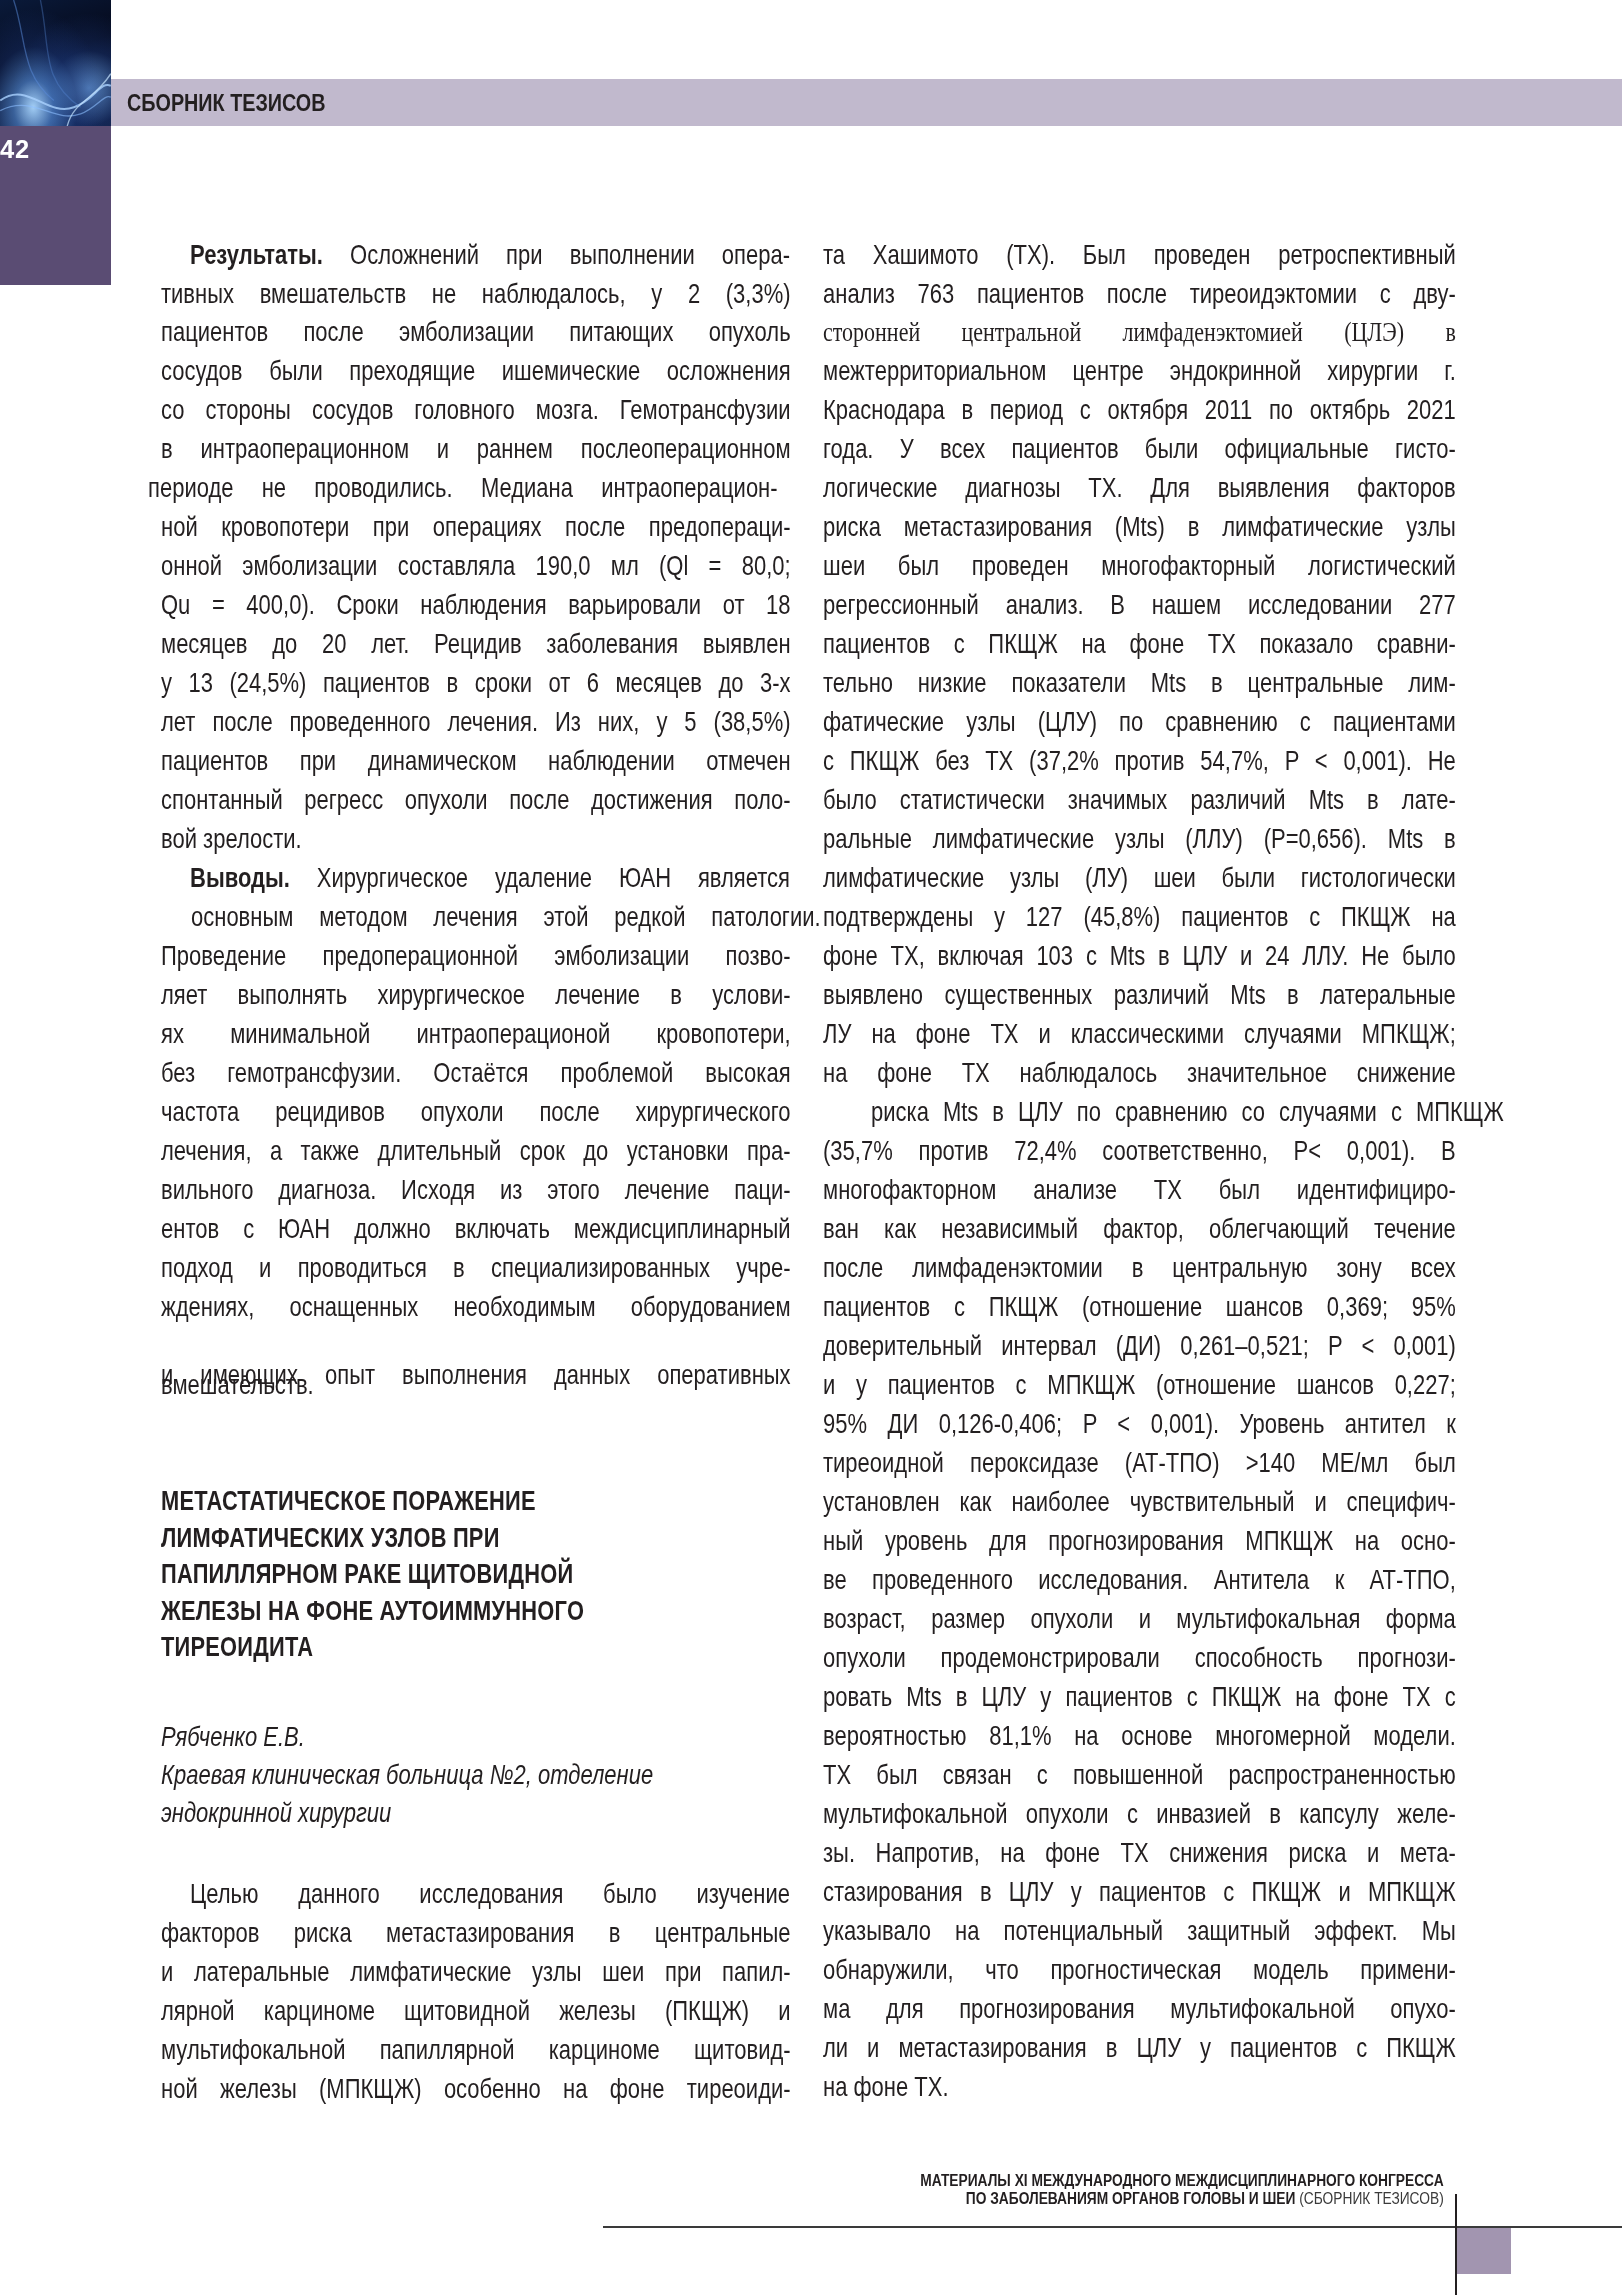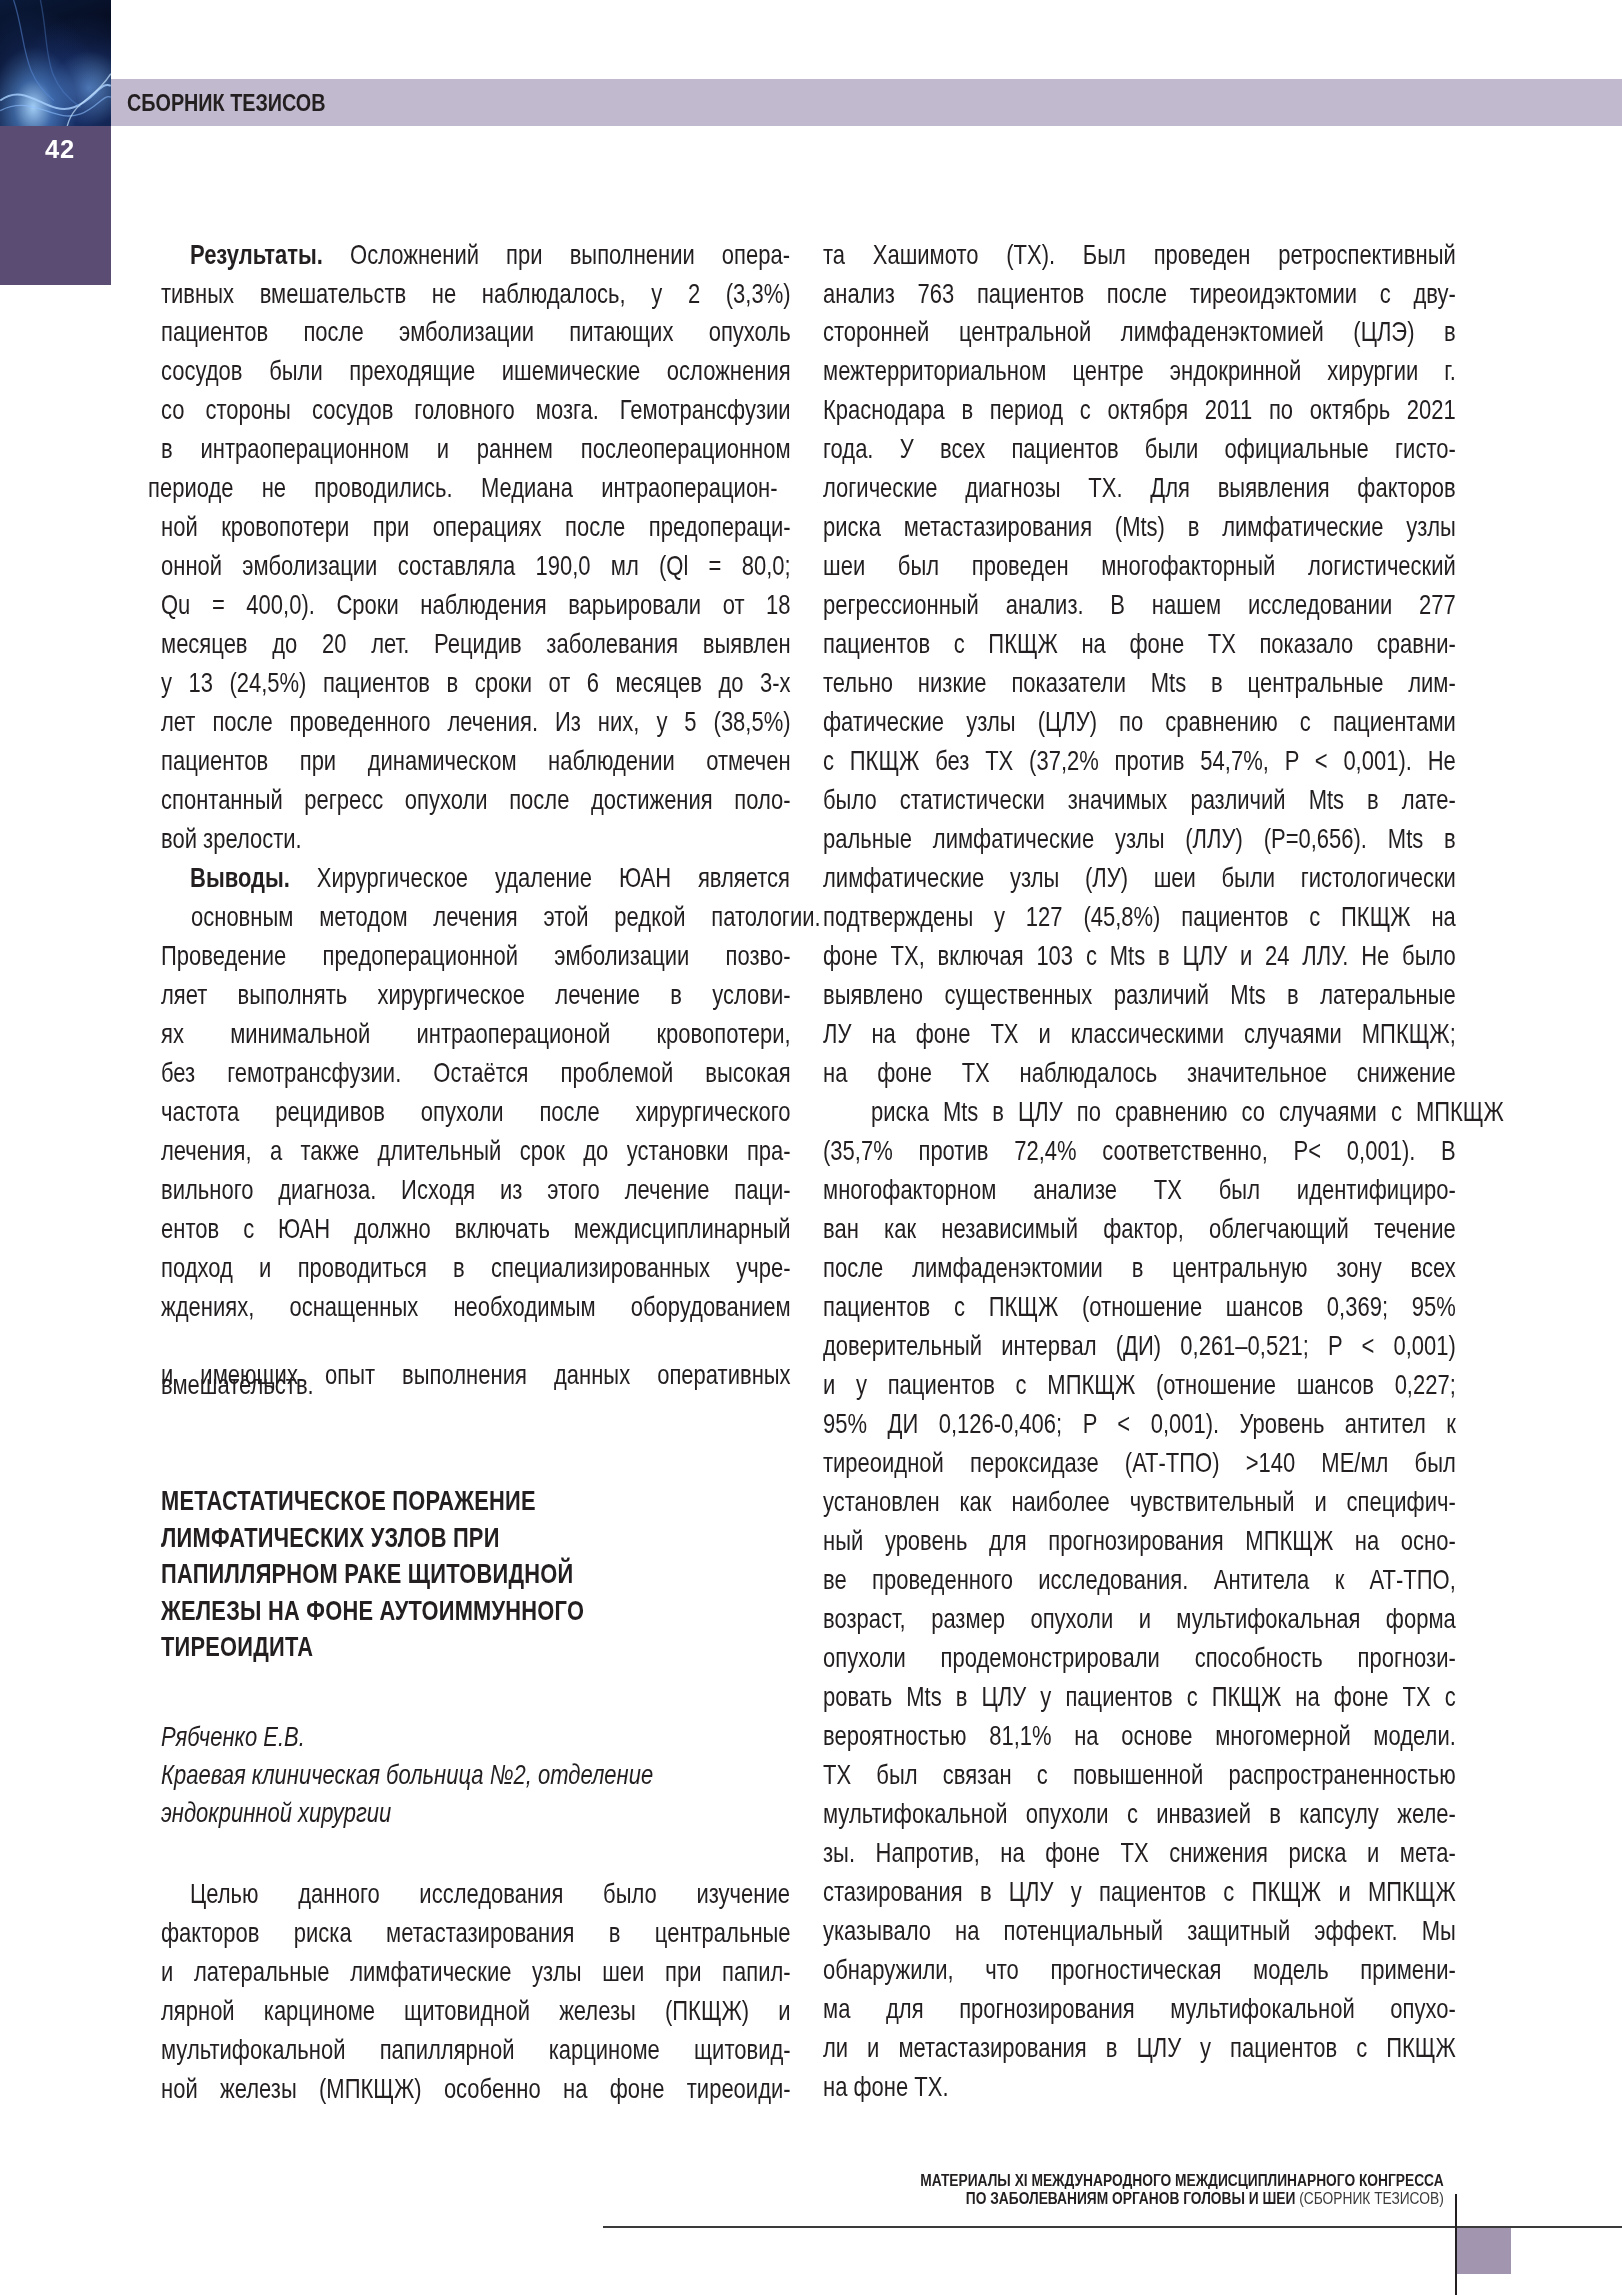--- a/index.html
+++ b/index.html
@@ -5,21 +5,21 @@
   html, body { margin: 0; padding: 0; background: #ffffff; }
   body { width: 1623px; height: 2295px; position: relative; overflow: hidden; font-family: "Liberation Sans", sans-serif; color: #231f20; }
 
   .corner-image { position: absolute; left: 0; top: 0; width: 111px; height: 126px; overflow: hidden;
     background: radial-gradient(ellipse at 30% 85%, rgba(170,215,255,0.95) 0%, rgba(90,150,230,0.6) 18%, rgba(30,60,130,0.35) 40%, rgba(5,10,30,0) 65%),
                 radial-gradient(ellipse at 80% 70%, rgba(120,180,255,0.7) 0%, rgba(40,80,170,0.3) 30%, rgba(0,0,0,0) 60%),
                 linear-gradient(160deg, #0a1a3a 0%, #050a1c 45%, #0b1633 100%); }
   .corner-image svg { position: absolute; left: 0; top: 0; }
 
   .page-tab { position: absolute; left: 0; top: 126px; width: 111px; height: 159px; background: #5a4c73; }
-  .page-number { position: absolute; left: 0; top: 135px; width: 120px; text-align: center; color: #ffffff; font-weight: bold; font-size: 25.5px; letter-spacing: 0.7px; }
+  .page-number { position: absolute; left: 0; top: 135px; width: 120px; color: #ffffff; font-weight: bold; font-size: 25.5px; letter-spacing: 0.7px; }
 
   .header-band { position: absolute; left: 111px; top: 79px; width: 1512px; height: 47px; background: #c1b9cd; }
   .header-title { position: absolute; left: 127px; top: 90px; font-weight: bold; font-size: 23px; color: #231f20; transform: scaleX(0.86); transform-origin: left top; white-space: nowrap; }
 
   .line { position: absolute; height: 39px; white-space: nowrap; }
   .line .inner { display: block; transform-origin: left top; font-size: 27.5px; line-height: 39px; text-align: justify; text-align-last: justify; white-space: normal; }
   .line.last .inner { text-align-last: left; }
   .line .inner b { font-weight: bold; }
 
   .title-line { position: absolute; left: 161px; white-space: nowrap; font-weight: bold; font-size: 28px; line-height: 36px; transform: scaleX(0.78); transform-origin: left top; letter-spacing: 0.3px; }
@@ -179,21 +179,21 @@
     </div>
   </div>
 
 <div id="right-body">
     <div class="line" style="left: 823px; top: 235px; width: 633px;">
       <span class="inner" style="width: 791px; transform: scaleX(0.8);"><span>та Хашимото (ТХ). Был проведен ретроспективный</span></span>
     </div>
     <div class="line" style="left: 823px; top: 274px; width: 633px;">
       <span class="inner" style="width: 791px; transform: scaleX(0.8);"><span>анализ 763 пациентов после тиреоидэктомии с дву-</span></span>
     </div>
-    <div class="line" style="left: 823px; top: 312px; width: 633px;">
+    <div class="line" style="left: 823px; top: 312px; width: 633px; font-family: Liberation Serif, serif;">
       <span class="inner" style="width: 791px; transform: scaleX(0.8);"><span>сторонней центральной лимфаденэктомией (ЦЛЭ) в</span></span>
     </div>
     <div class="line" style="left: 823px; top: 351px; width: 633px;">
       <span class="inner" style="width: 791px; transform: scaleX(0.8);"><span>межтерриториальном центре эндокринной хирургии г.</span></span>
     </div>
     <div class="line" style="left: 823px; top: 390px; width: 633px;">
       <span class="inner" style="width: 791px; transform: scaleX(0.8);"><span>Краснодара в период с октября 2011 по октябрь 2021</span></span>
     </div>
     <div class="line" style="left: 823px; top: 429px; width: 633px;">
       <span class="inner" style="width: 791px; transform: scaleX(0.8);"><span>года. У всех пациентов были официальные гисто-</span></span>

